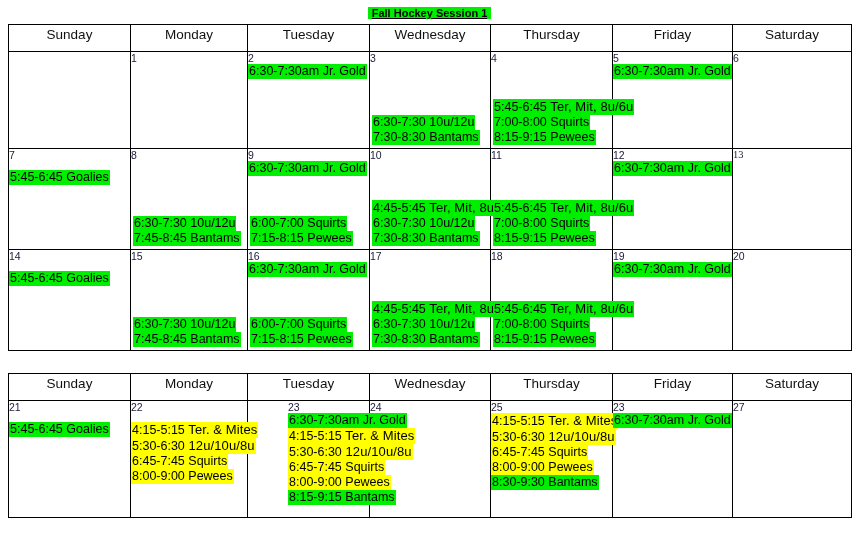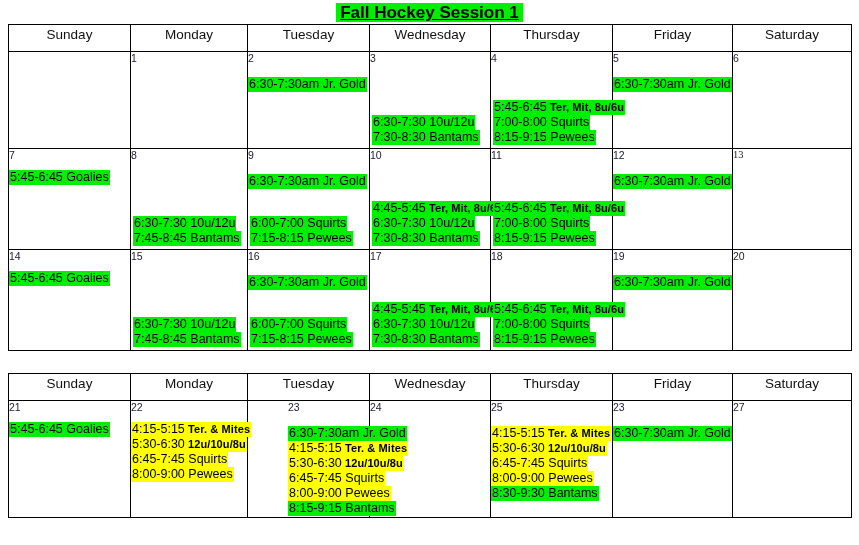--- a/index.html
+++ b/index.html
@@ -7,21 +7,21 @@
     margin: 0; padding: 0;
     width: 859px; height: 545px;
     background: #ffffff;
     font-family: "Liberation Sans", sans-serif;
     overflow: hidden;
   }
   .page { position: relative; width: 859px; height: 545px; }
 
   .cal-title {
     text-align: center;
-    font-size: 17px;
+    font-size: 11px;
     font-weight: bold;
     color: #000000;
     line-height: 20px;
     height: 24px;
     padding-top: 3px;
   }
   .cal-title span {
     text-decoration: underline;
     padding: 0 4px;
   }
@@ -63,31 +63,31 @@
     display: flex;
     flex-direction: column;
     align-items: flex-start;
   }
   .ev-stack.bottom {
     position: absolute;
     left: 2px;
     right: 2px;
     bottom: 3px;
   }
-  .ev-stack.top { margin-top: 13px; }
+  .ev-stack.top { margin-top: 0px; }
   .ev {
     font-size: 12.5px;
     line-height: 15px;
     color: #000;
     white-space: nowrap;
     padding: 0 1px;
   }
   .ev .sub {
-    font-size: 11px;
-    font-weight: bold;
+    font-size: 13px;
+    font-weight: normal;
     letter-spacing: 0.1px;
   }
   .g { background: #00ee00; }
   .y { background: #ffff00; }
 
   .spacer1 { height: 22px; }
 
   
   col.c0 { width: 122px; }
   col.c1 { width: 117px; }

